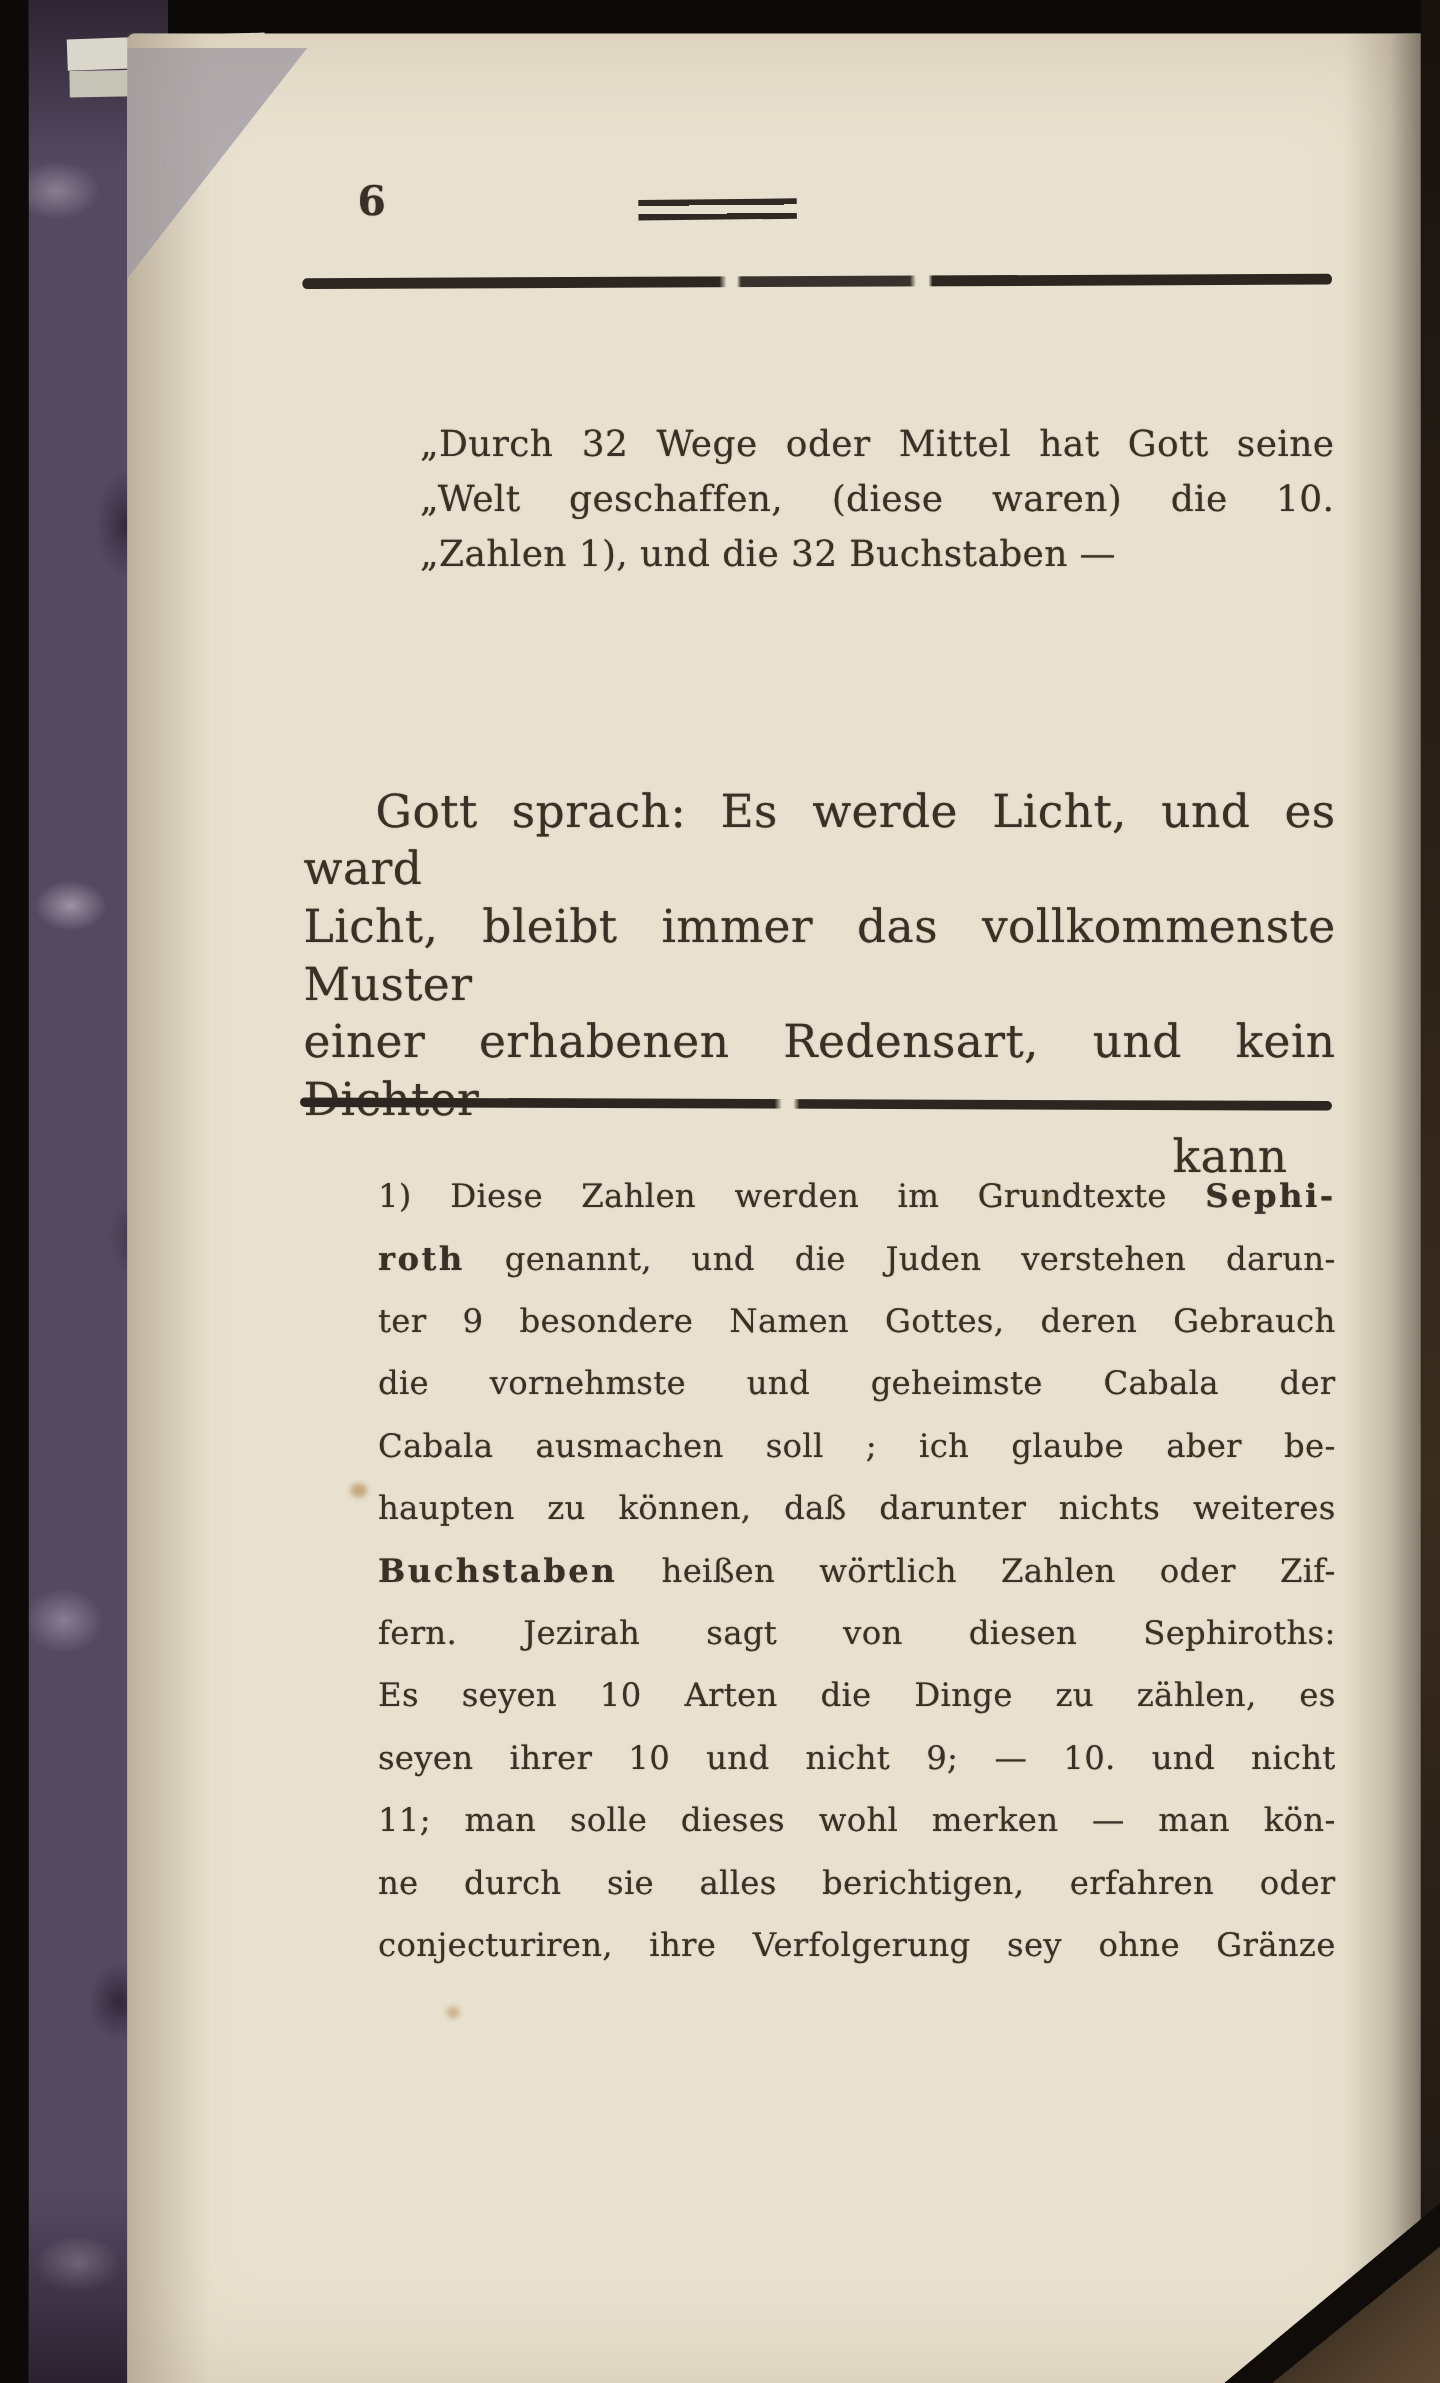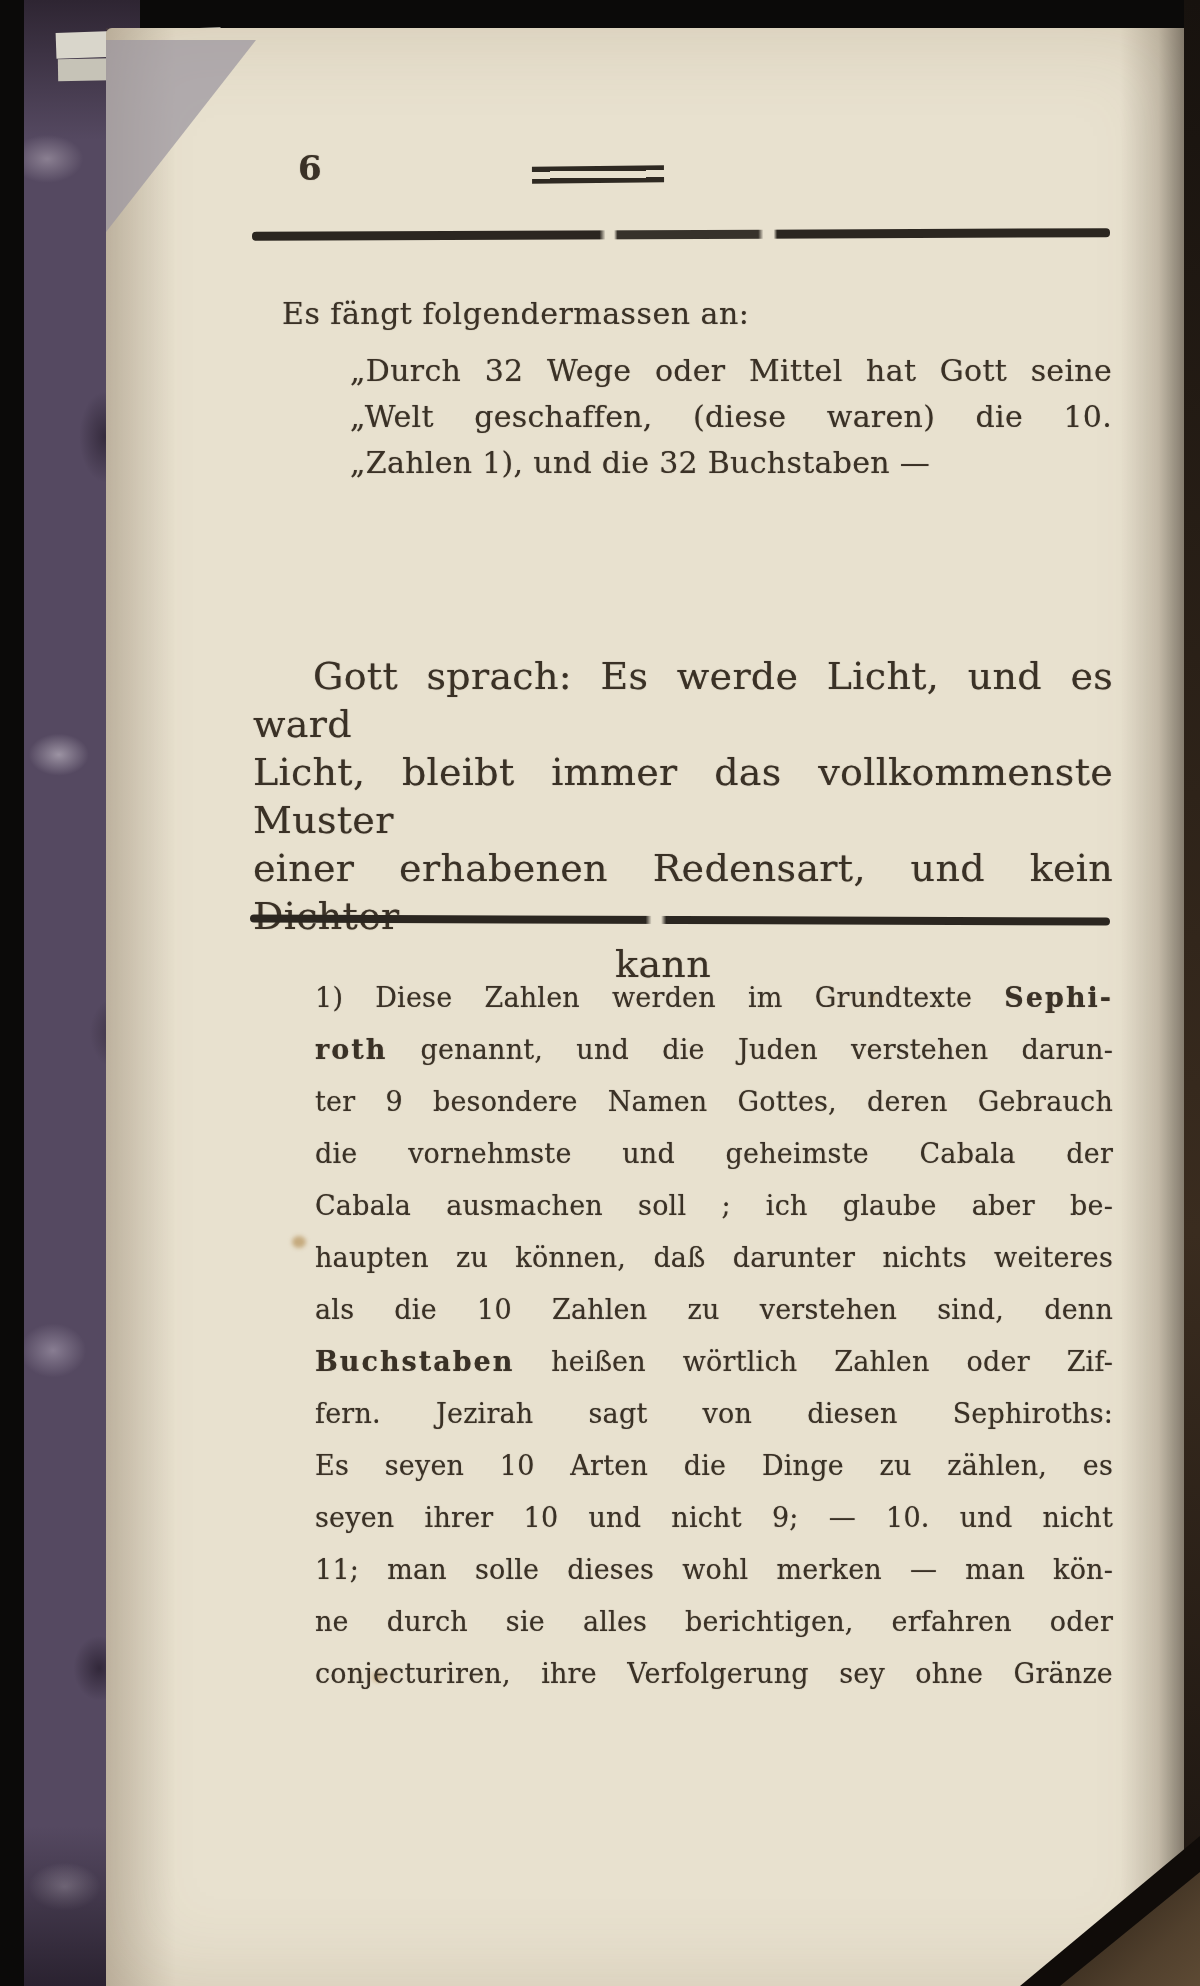--- a/index.html
+++ b/index.html
@@ -75,21 +75,21 @@
   .rule-2{
     left:250px;top:916px;width:860px;height:8px;transform:rotate(0.2deg);
     background:linear-gradient(90deg,#2b2620 0 46%,rgba(0,0,0,0) 46.7% 47.8%,#2b2620 48.4% 100%);
   }
   .line{display:block;}
   .just{text-align:justify;text-align-last:justify;text-justify:inter-word;}
   .intro{position:absolute;left:282px;top:296px;font-size:30px;letter-spacing:.5px;white-space:nowrap;}
   .quote{position:absolute;left:350px;top:348px;width:762px;font-size:30px;line-height:46px;letter-spacing:.3px;}
   .para{position:absolute;left:253px;top:652px;width:860px;font-size:38px;line-height:48px;letter-spacing:.3px;}
   .para .indent{text-indent:60px;}
-  .catchword-line{text-align:center;padding-right:40px;}
+  .catchword-line{text-align:right;padding-right:40px;}
   .footnote{position:absolute;left:315px;top:972px;width:798px;font-size:27px;line-height:52px;letter-spacing:.2px;}
   .fnline{}
   .fnline.first{margin-left:0;}
   .em{font-weight:bold;letter-spacing:2px;}
 </style>
 </head>
 <body>
 
 <div class="scan">
 
@@ -101,21 +101,20 @@
   <div class="corner-fold"></div>
 
   <div class="stain s1"></div>
   <div class="stain s2"></div>
   <div class="stain s3"></div>
 
   <div class="pageno ink">6</div>
   <div class="ornament"></div>
   <div class="rule rule-1"></div>
 
-  <div class="intro ink">Es fängt folgendermassen an:</div>
 
   <div class="quote ink">
     <span class="line just">„Durch 32 Wege oder Mittel hat Gott seine</span>
     <span class="line just">„Welt geschaffen, (diese waren) die 10.</span>
     <span class="line">„Zahlen 1), und die 32 Buchstaben —</span>
   </div>
 
   <div class="para ink">
     <span class="line just indent">Gott sprach: Es werde Licht, und es ward</span>
     <span class="line just">Licht, bleibt immer das vollkommenste Muster</span>
@@ -125,21 +124,20 @@
 
   <div class="rule rule-2"></div>
 
   <div class="footnote ink">
     <div class="line fnline first just"><span>1) Diese Zahlen werden im Grundtexte </span><span class="em">Sephi-</span></div>
     <div class="line fnline just"><span class="em">roth</span><span> genannt, und die Juden verstehen darun-</span></div>
     <div class="line fnline just">ter 9 besondere Namen Gottes, deren Gebrauch</div>
     <div class="line fnline just">die vornehmste und geheimste Cabala der</div>
     <div class="line fnline just">Cabala ausmachen soll ; ich glaube aber be-</div>
     <div class="line fnline just">haupten zu können, daß darunter nichts weiteres</div>
-    <div class="line fnline just">als die 10 Zahlen zu verstehen sind, denn</div>
     <div class="line fnline just"><span class="em">Buchstaben</span><span> heißen wörtlich Zahlen oder Zif-</span></div>
     <div class="line fnline just">fern. Jezirah sagt von diesen Sephiroths:</div>
     <div class="line fnline just">Es seyen 10 Arten die Dinge zu zählen, es</div>
     <div class="line fnline just">seyen ihrer 10 und nicht 9; — 10. und nicht</div>
     <div class="line fnline just">11; man solle dieses wohl merken — man kön-</div>
     <div class="line fnline just">ne durch sie alles berichtigen, erfahren oder</div>
     <div class="line fnline just">conjecturiren, ihre Verfolgerung sey ohne Gränze</div>
   </div>
 
   <div class="right-cover"></div>

